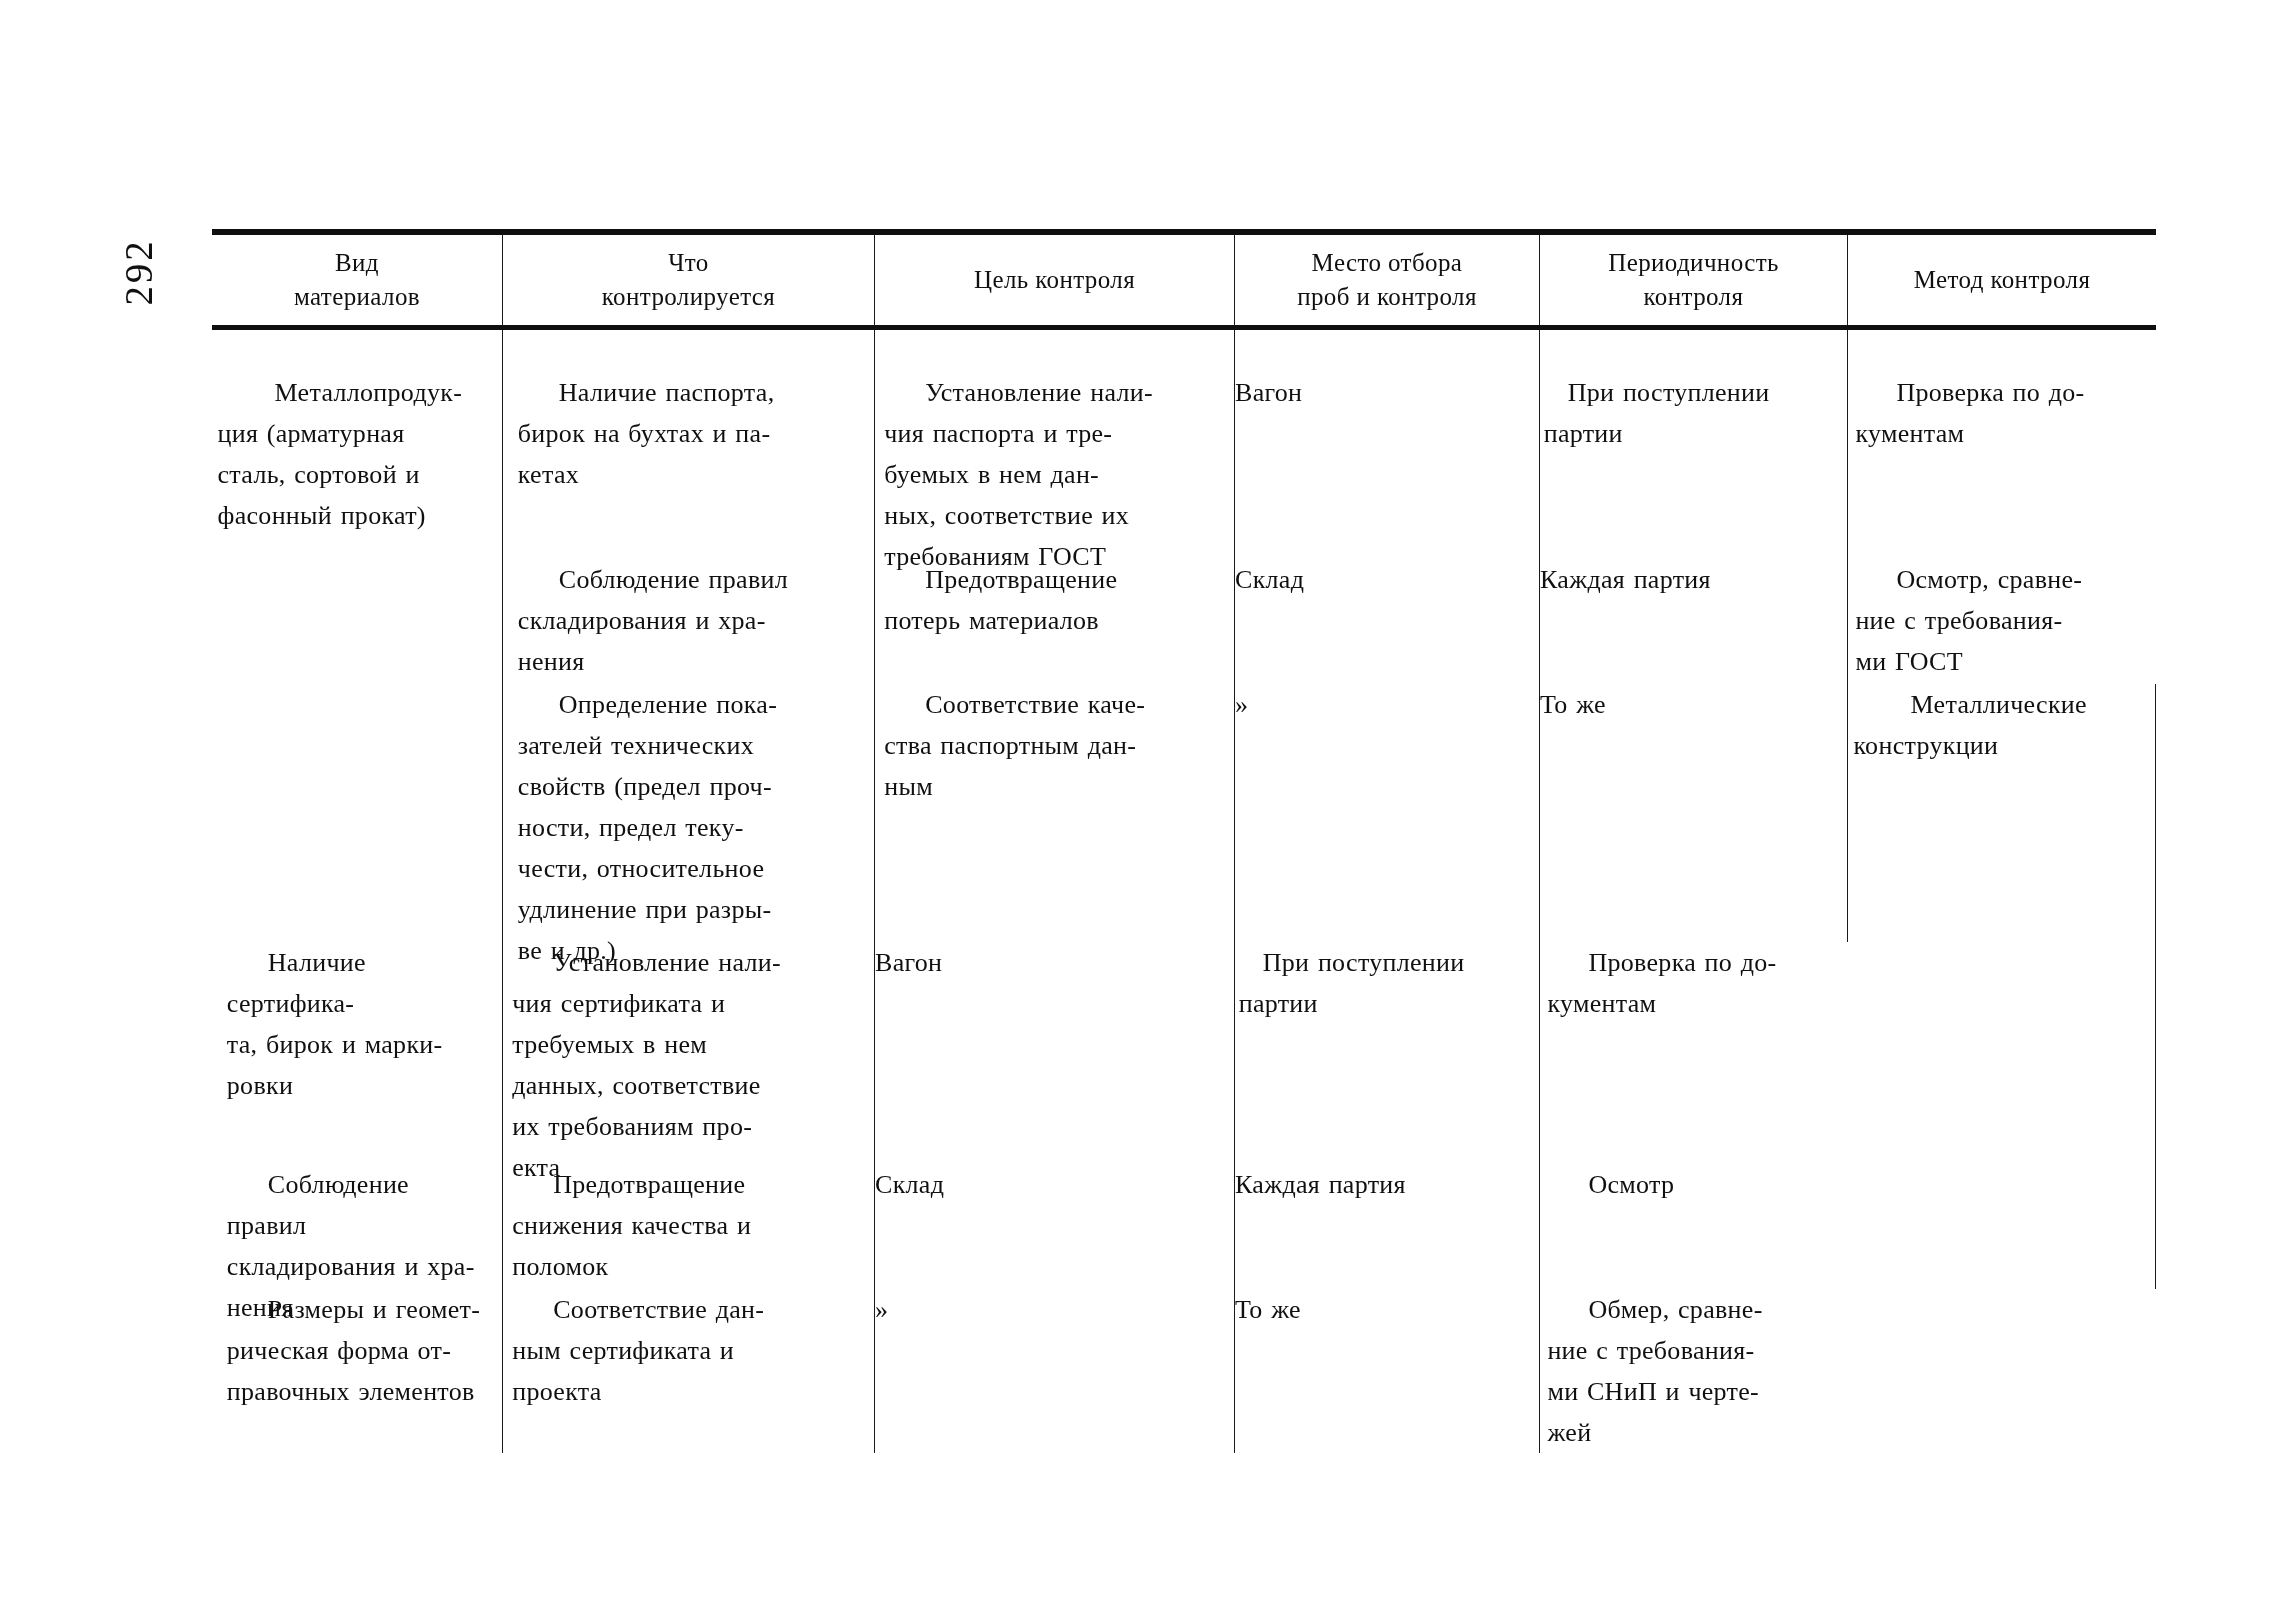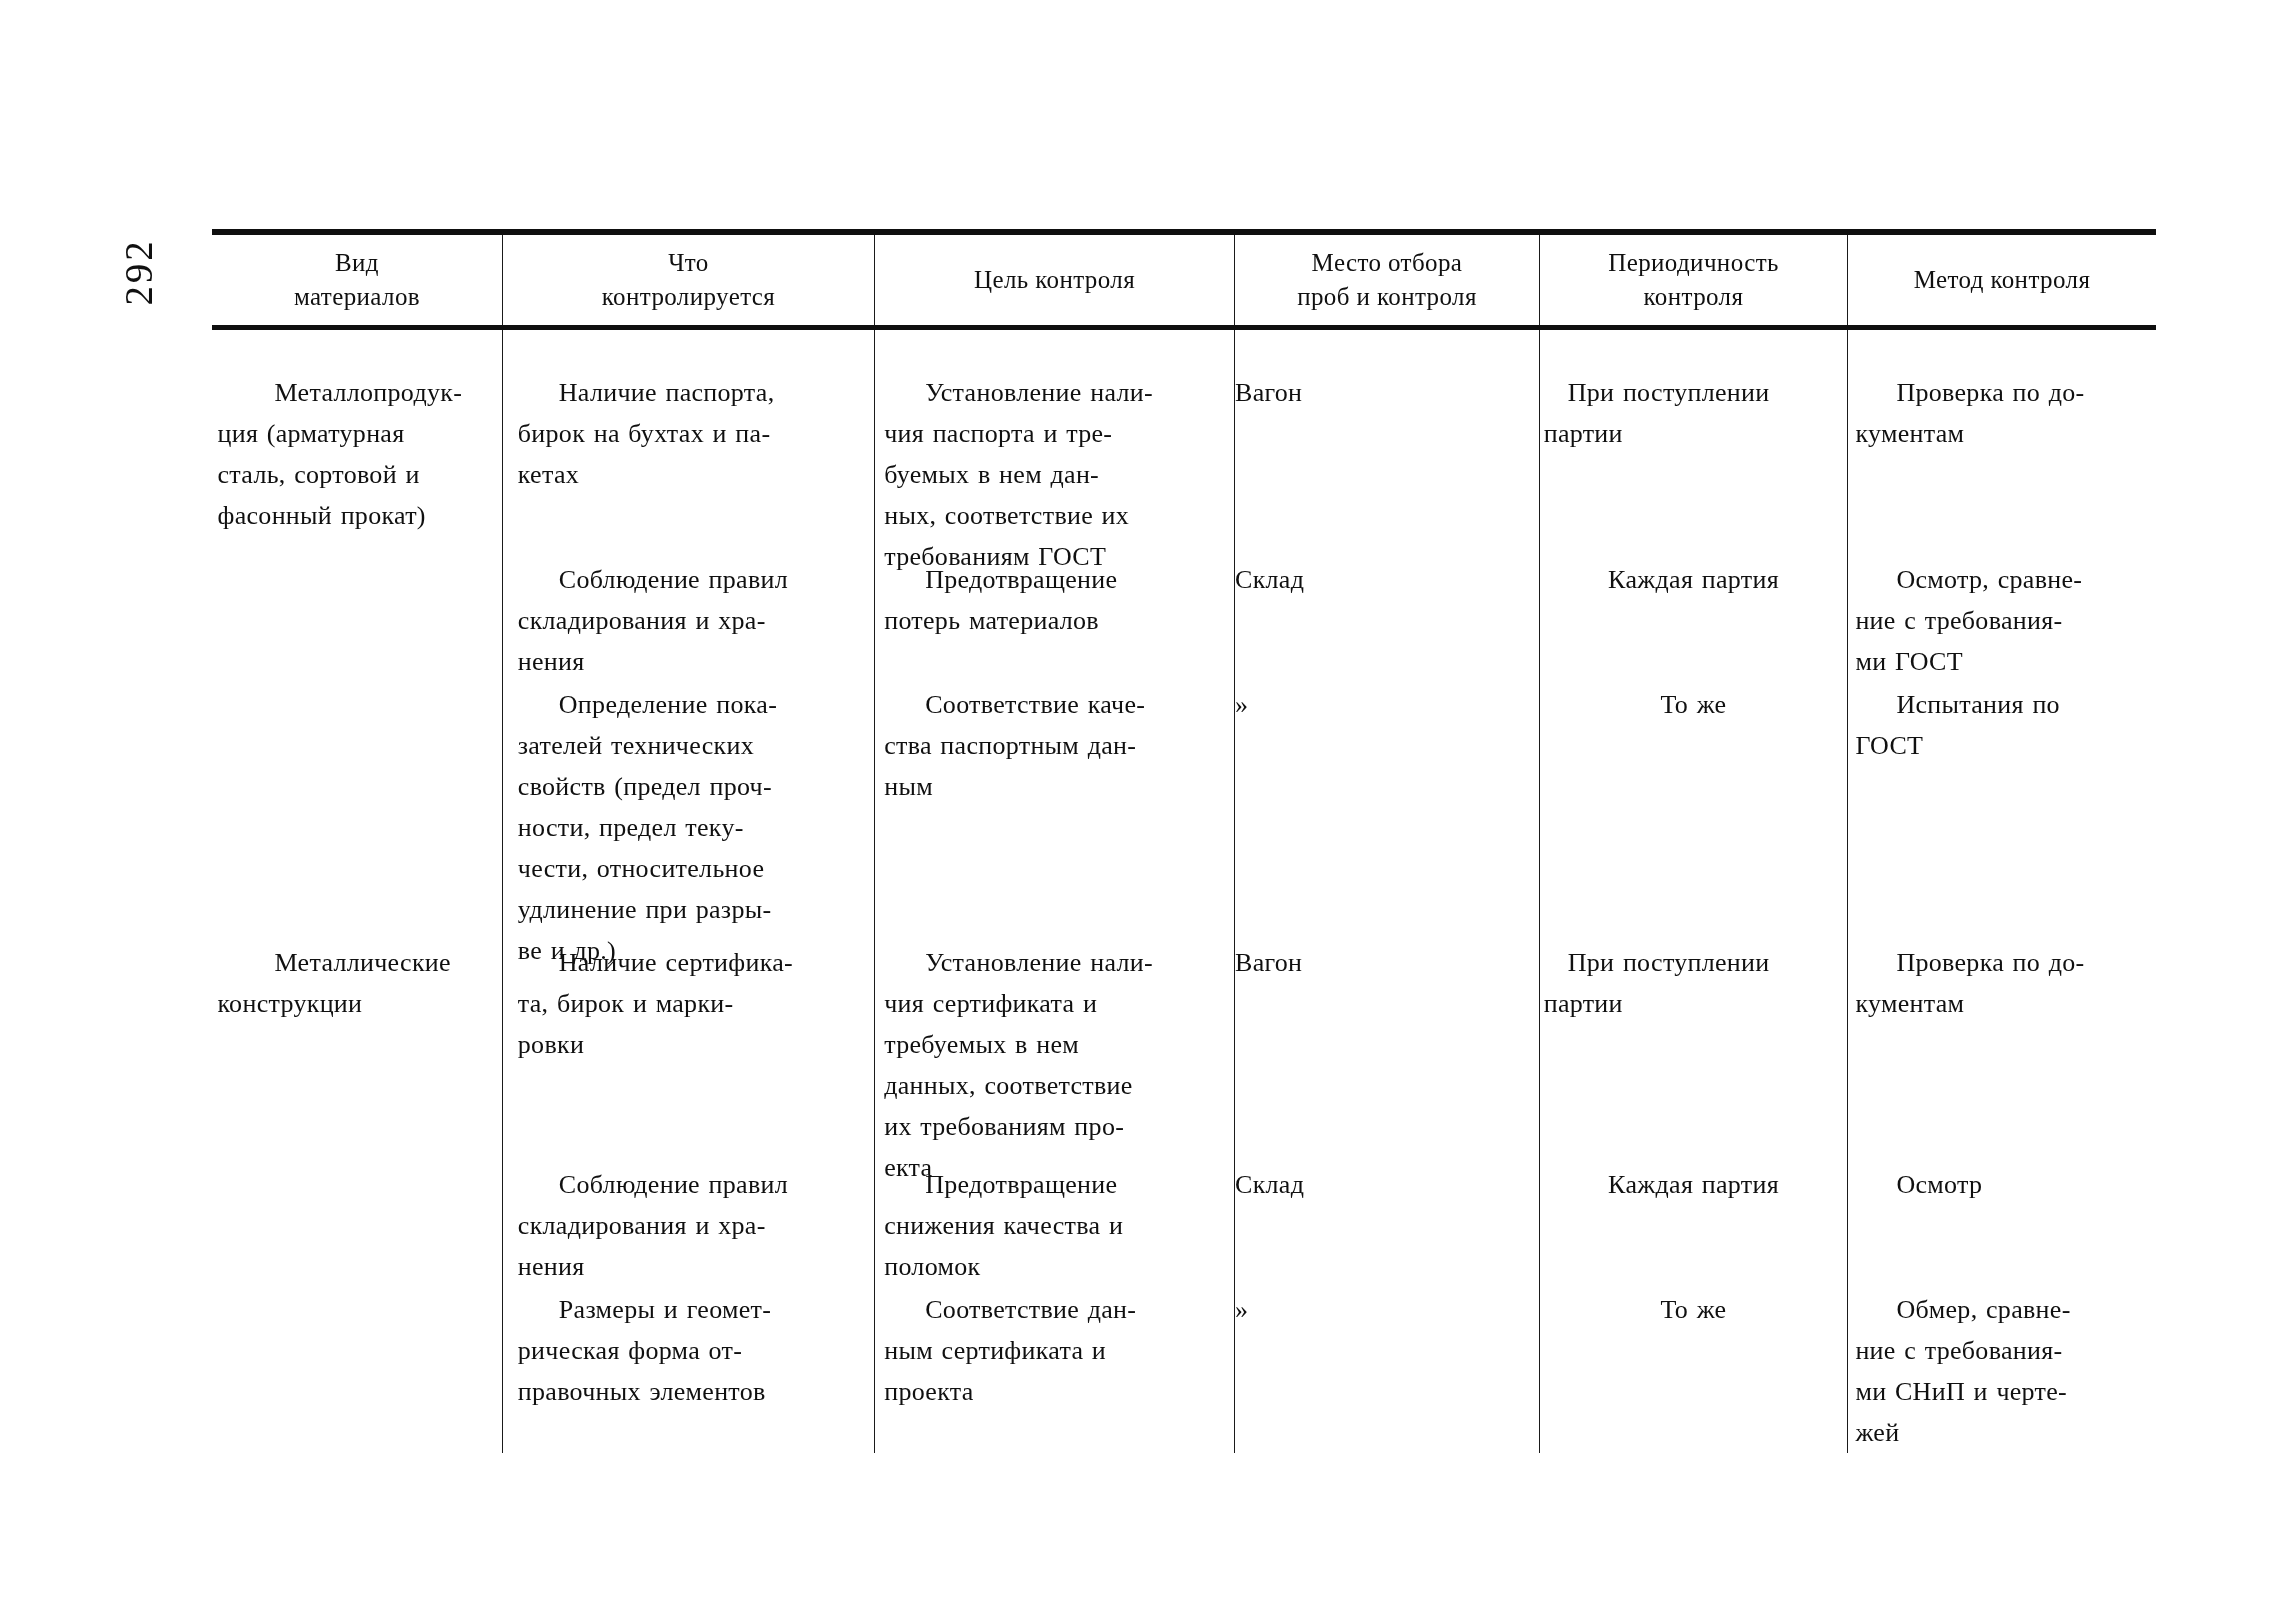--- a/index.html
+++ b/index.html
@@ -70,21 +70,21 @@
   .bR { border-right: 1.8px solid #1a1a1a; }
   
   .pt { padding-top: 42px; }
   
   .c1 { padding-left: 5.5px;  padding-right: 18.5px; text-indent: 57px; }
   .c2 { padding-left: 14.8px; padding-right: 14.8px; text-indent: 41px; }
   .c3 { padding-left: 9.2px; padding-right: 14.8px; text-indent: 41px; }
   .c4 { text-align: left; padding-right: 78px; text-indent: 0; }
   .c5 { padding-left: 3.7px;  padding-right: 16.6px; text-indent: 24px; }
   .c6 { padding-left: 7.4px;  padding-right: 13px; text-indent: 41px; }
-  .ctr { text-align: center; text-indent: 0; padding-left: 0; padding-right: 0; }
+  .ctr { text-indent: 0; padding-left: 0; padding-right: 0; }
 </style>
 </head>
 <body>
 
 <div class="sheet">
 
   <div class="pagenum">292</div>
 
   <div class="tbl">
 
@@ -139,22 +139,20 @@
 свойств (предел проч-
 ности, предел теку-
 чести, относительное
 удлинение при разры-
 ве и др.)</div>
       <div class="td bR c3">Соответствие каче-
 ства паспортным дан-
 ным</div>
       <div class="td bR c4">»</div>
       <div class="td bR c5 ctr">То же</div>
-      <div class="td c6">Испытания по
-ГОСТ</div>
 
       <div class="td bR c1">Металлические
 конструкции</div>
       <div class="td bR c2">Наличие сертифика-
 та, бирок и марки-
 ровки</div>
       <div class="td bR c3">Установление нали-
 чия сертификата и
 требуемых в нем
 данных, соответствие

